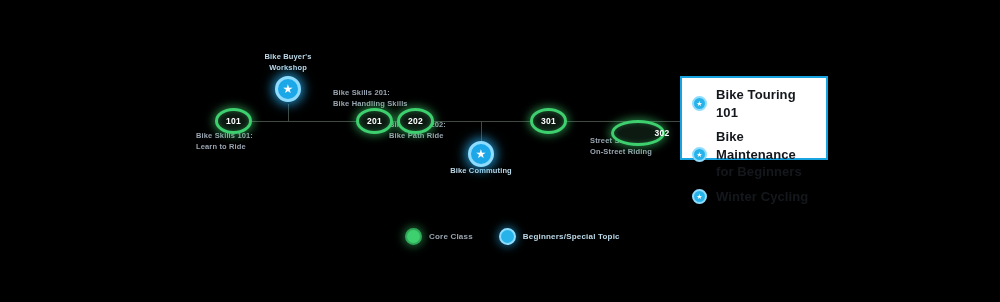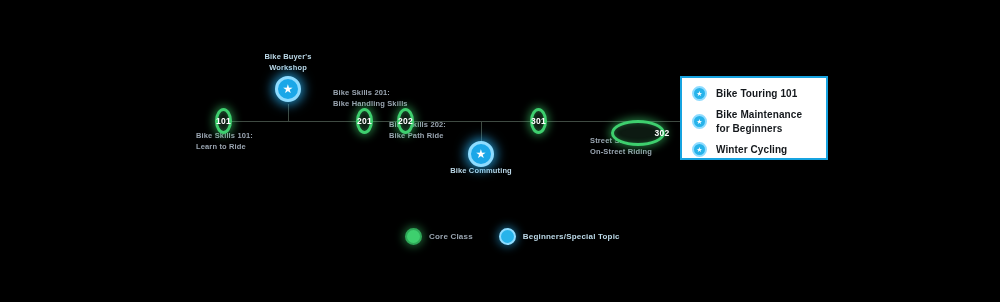--- a/index.html
+++ b/index.html
@@ -36,21 +36,21 @@
     position: absolute;
     width: 1px;
     background: #3f4a42;
   }
   .stem-up   { left: 288px; top: 104px;  height: 18px; }
   .stem-down { left: 481px; top: 121px;  height: 21px; }
 
   
   .node-core {
     position: absolute;
-    width: 17px;
+    width: 37px;
     height: 26px;
     margin-left: -13px;
     margin-top: -13px;
     border-radius: 50%;
     background: #0d1a12;
     border: 3px solid #3ecf6e;
     box-shadow: 0 0 9px 2px rgba(62, 207, 110, .55),
                 inset 0 0 5px rgba(62, 207, 110, .35);
     box-sizing: border-box;
     display: flex;
@@ -133,21 +133,21 @@
     align-items: center;
     justify-content: center;
     margin-right: 9px;
   }
   .callout-bullet .star {
     color: #ffffff;
     font-size: 7px;
     line-height: 1;
   }
   .callout-label {
-    font-size: 10px;
+    font-size: 13px;
     font-weight: bold;
     color: #14181c;
     line-height: 1.35;
     white-space: pre-line;
     letter-spacing: .1px;
   }
 
   
   .legend {
     position: absolute;

